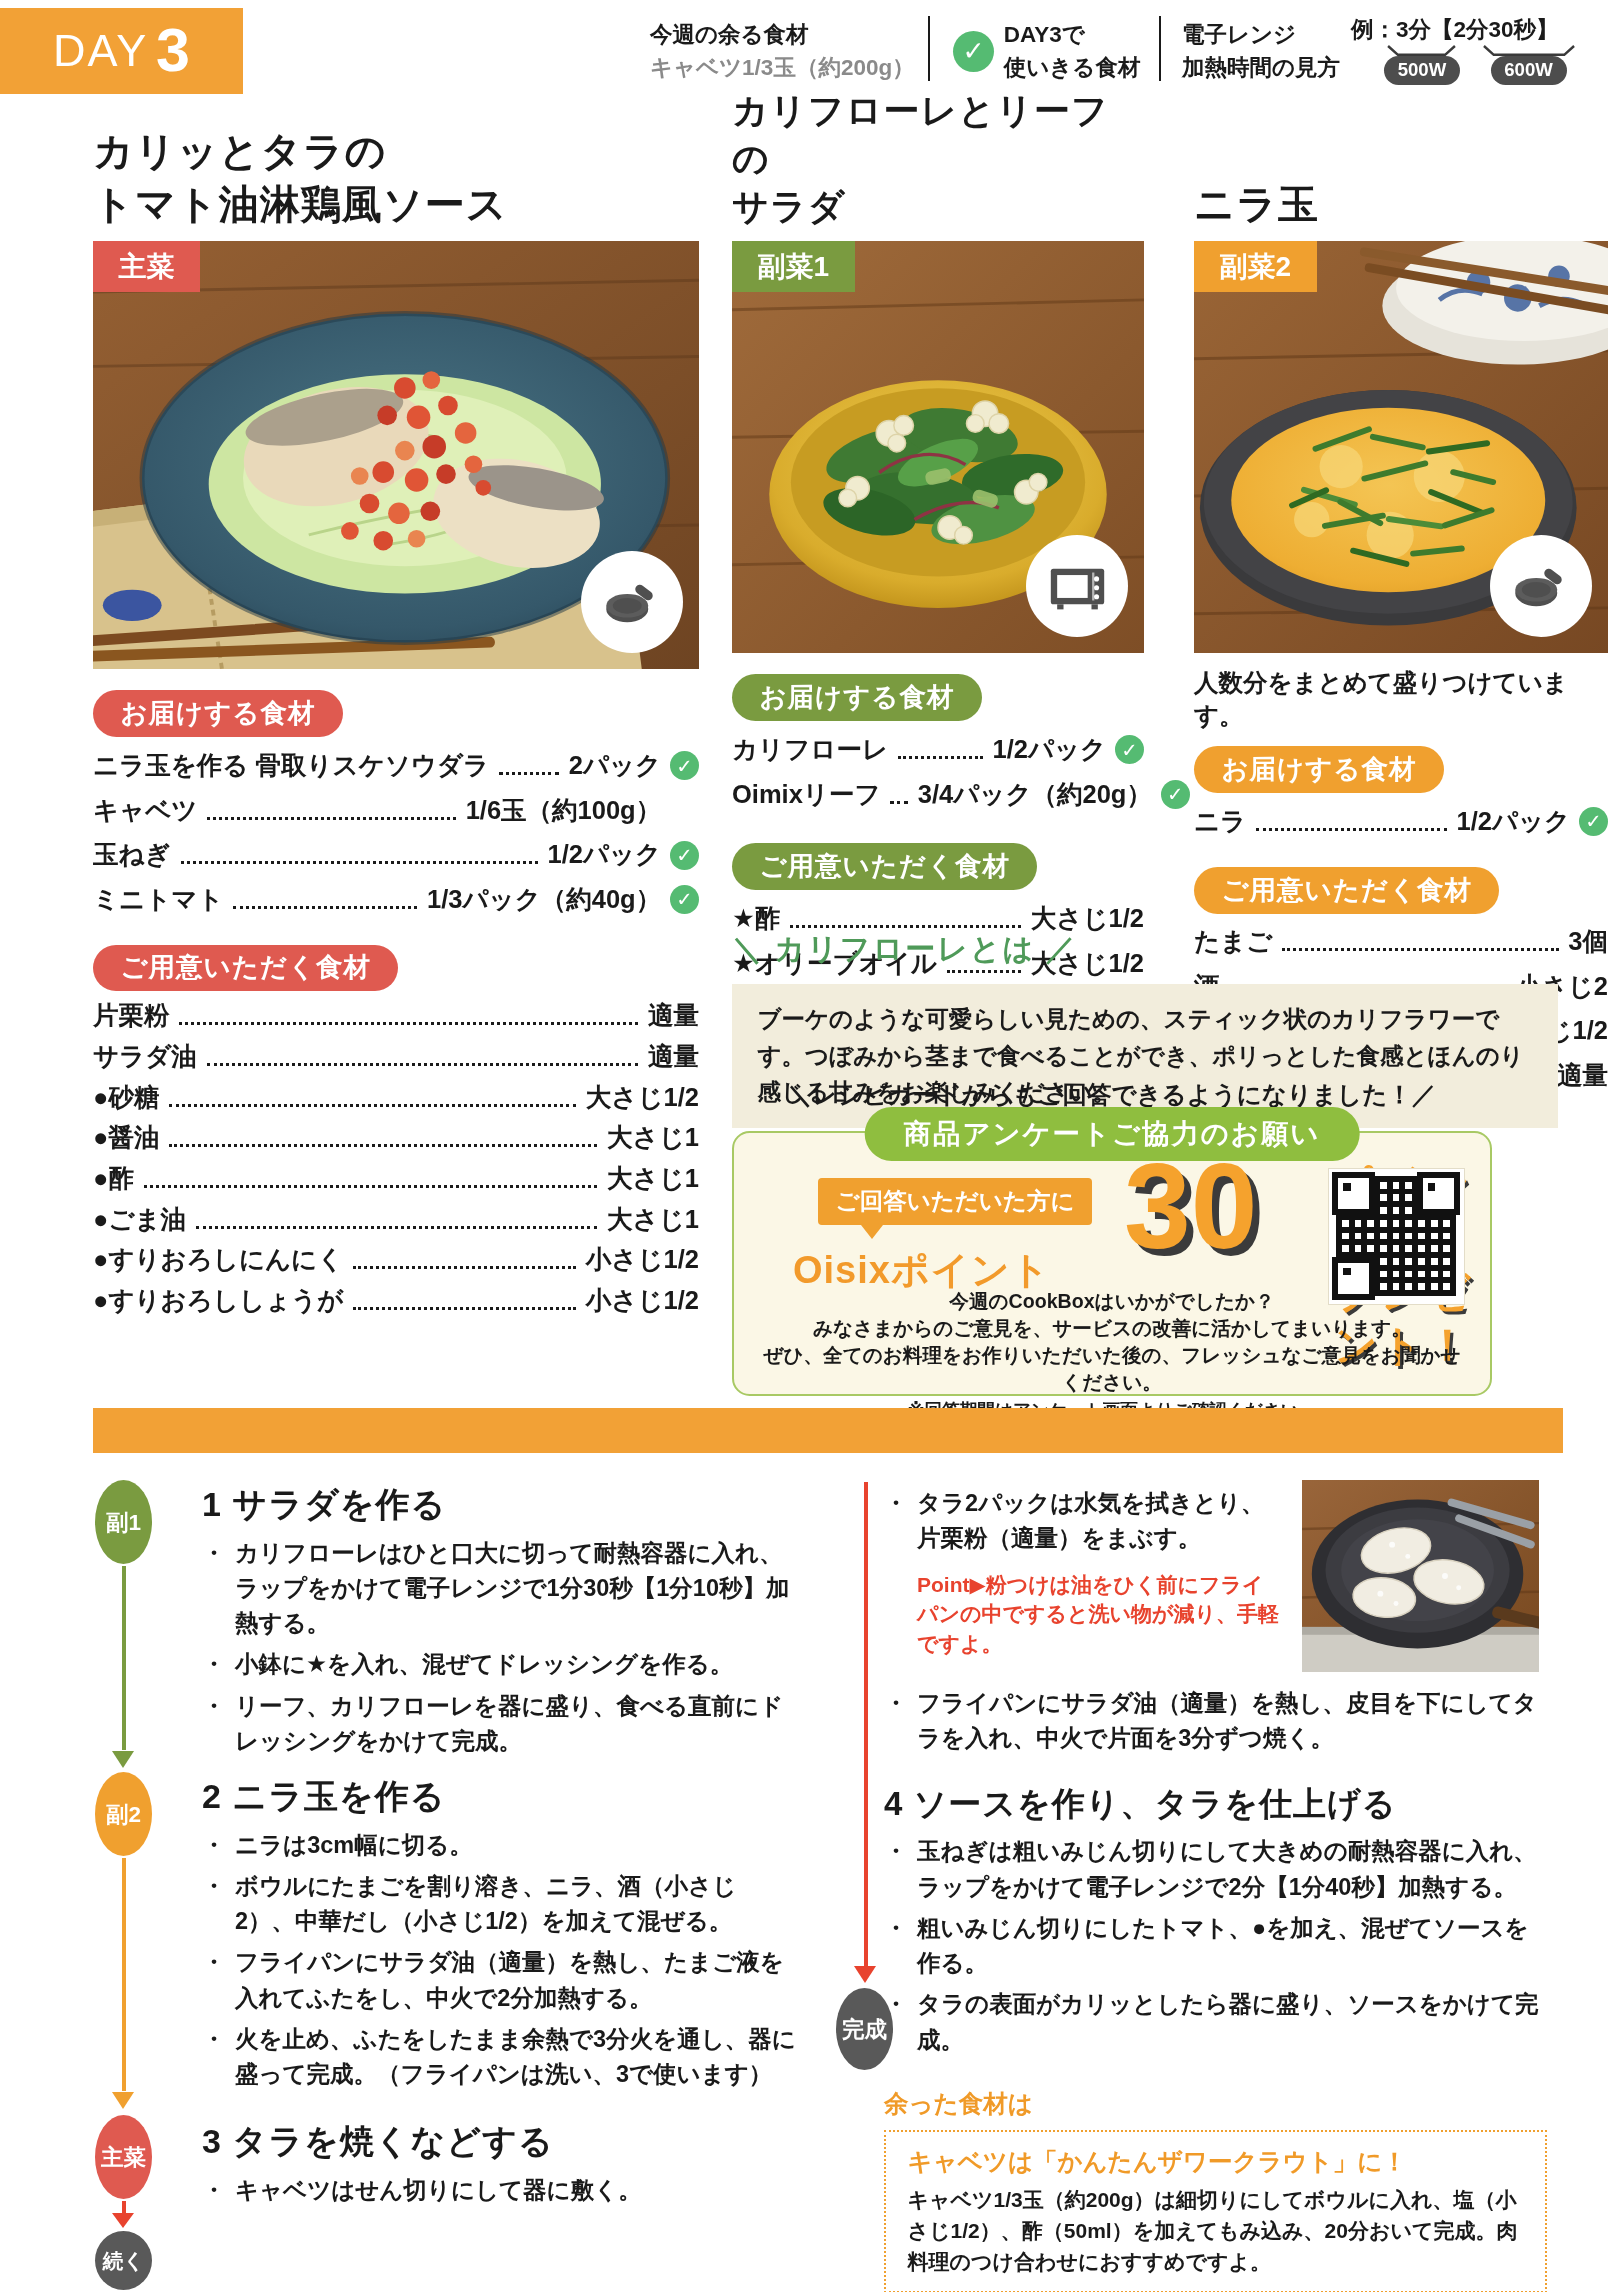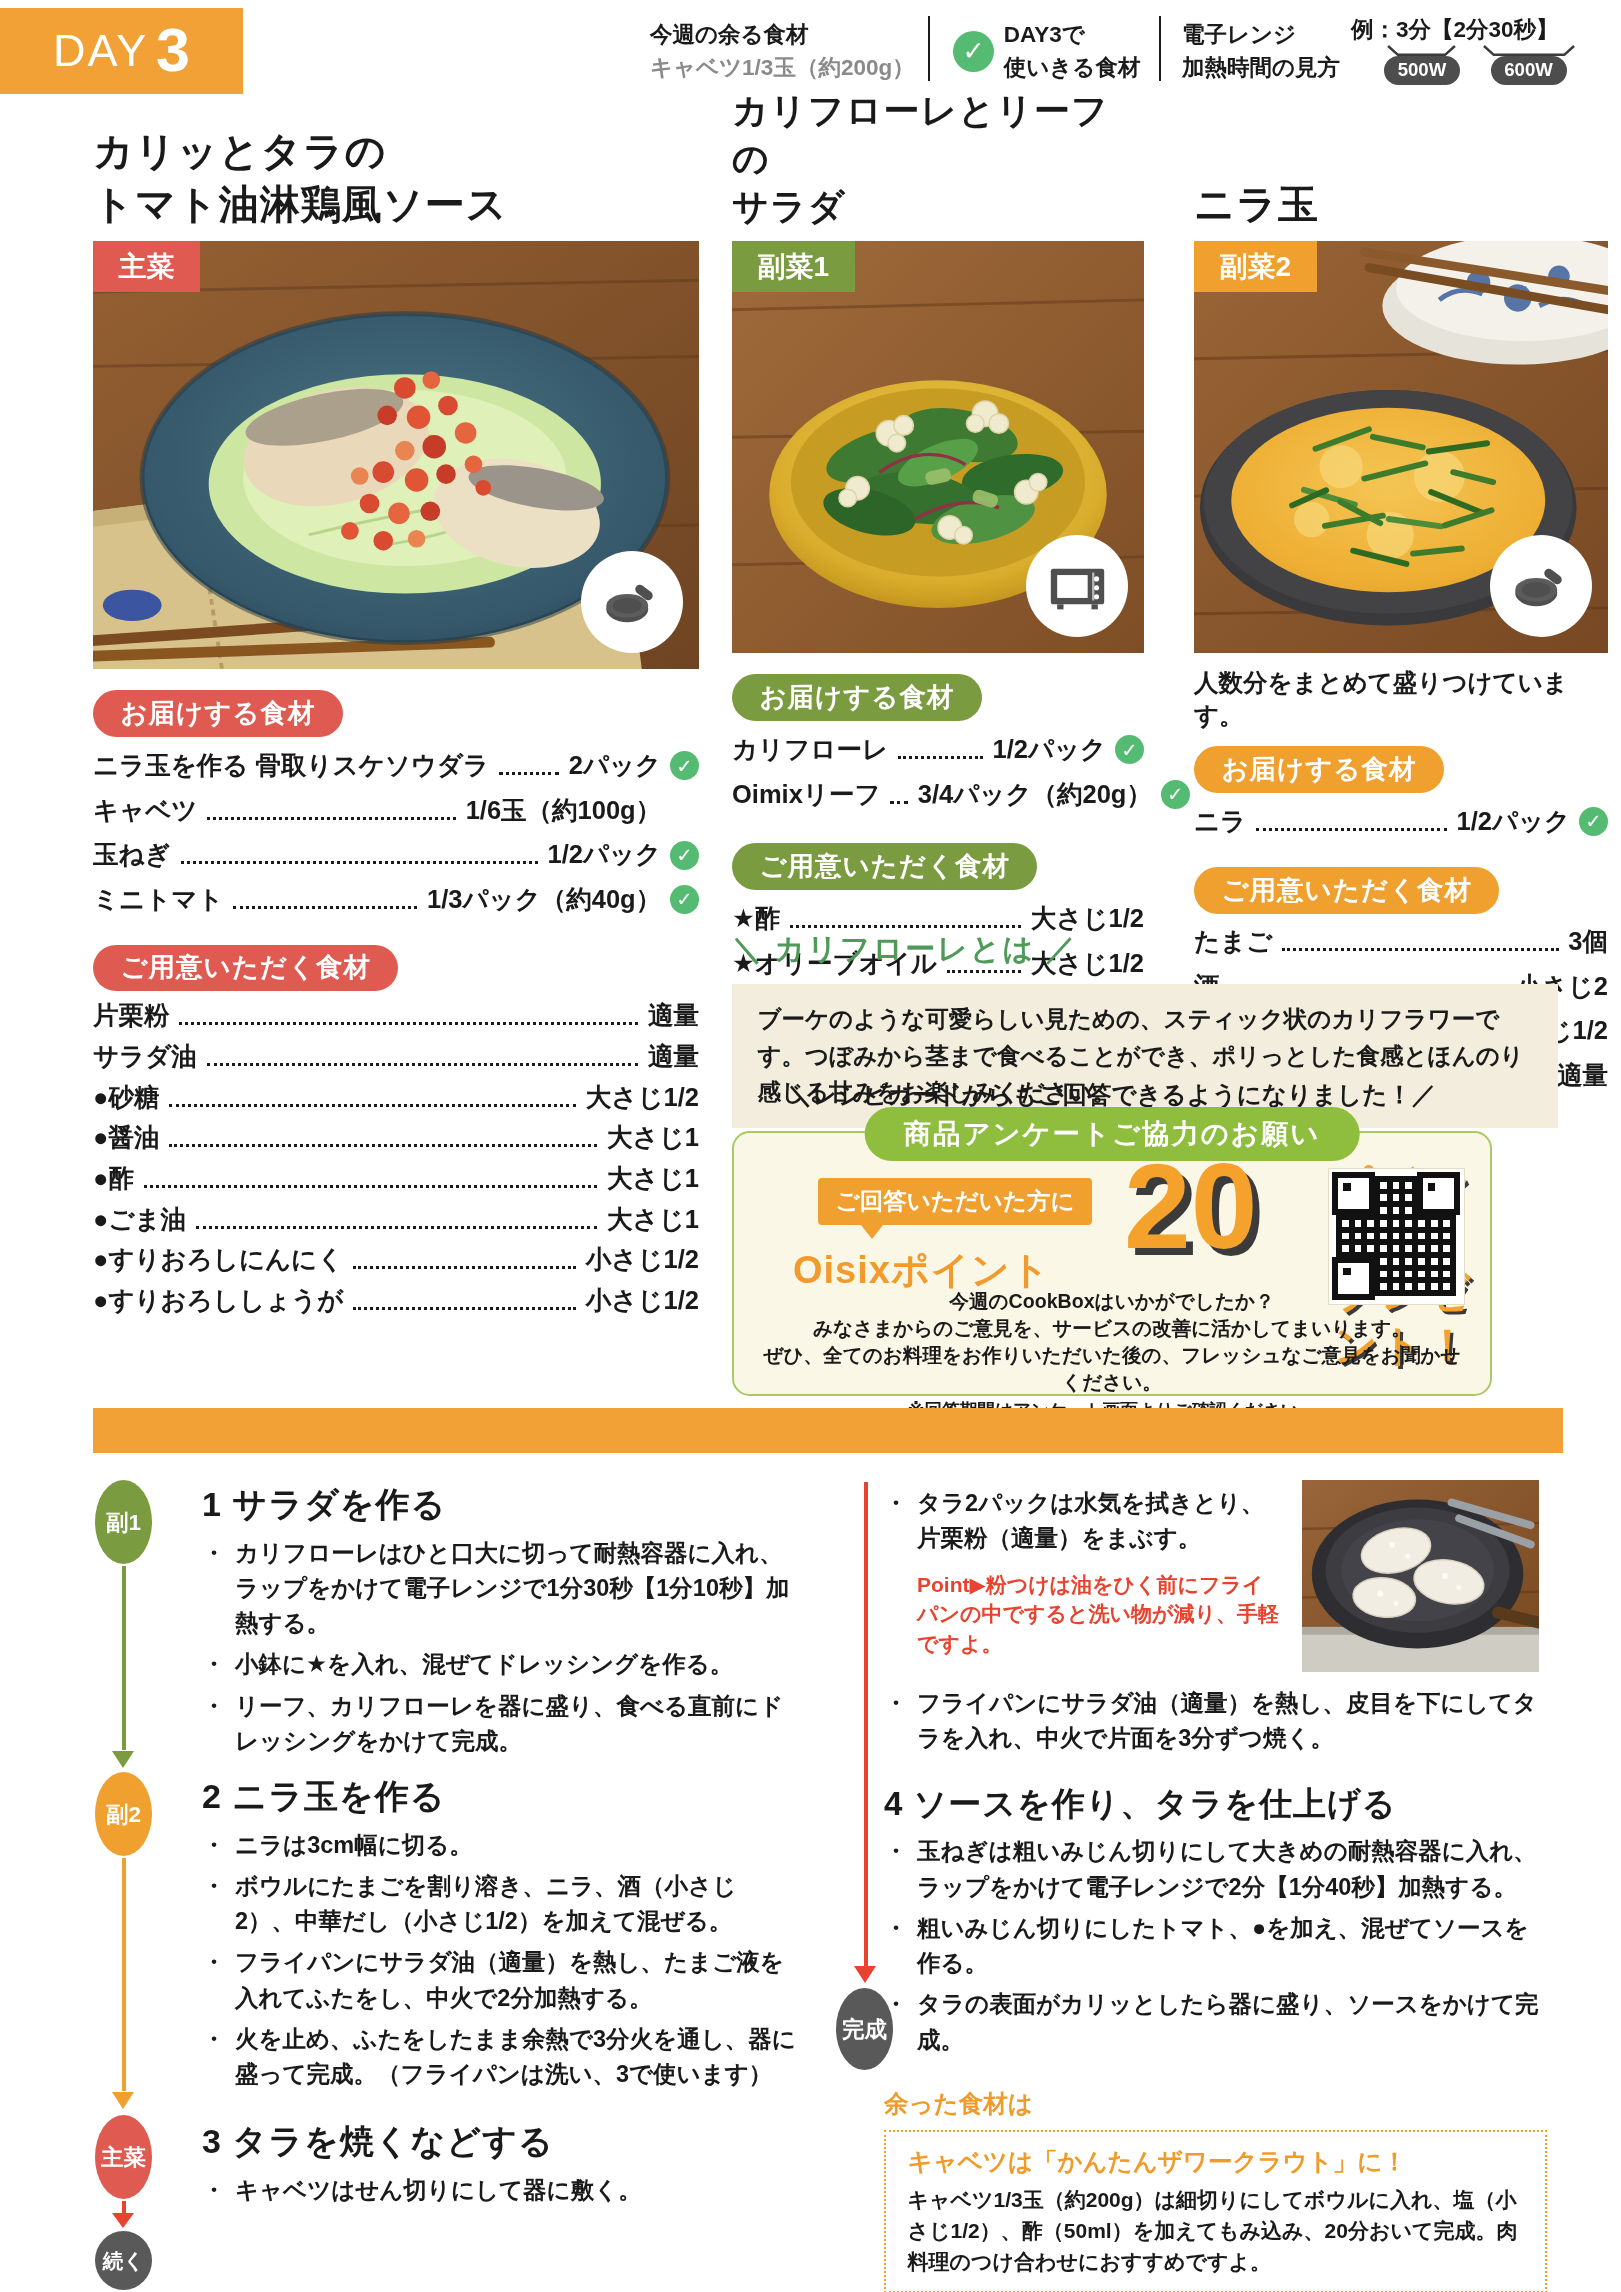--- a/index.html
+++ b/index.html
@@ -559,21 +559,21 @@
     <div class="cauli-h">＼ カリフローレとは ／</div>
     <div class="cauli-box">ブーケのような可愛らしい見ための、スティック状のカリフラワーです。つぼみから茎まで食べることができ、ポリっとした食感とほんのり感じる甘みをお楽しみください。</div>
   </div>
 
   <div class="survey">
     <div class="survey-callout">＼レシピカードからもご回答できるようになりました！／</div>
     <div class="survey-box">
       <div class="survey-head">商品アンケートご協力のお願い</div>
       <div class="survey-badge">ご回答いただいた方に</div>
       <div class="survey-oisix">Oisixポイント</div>
-      <div class="survey-30">20</div>
+      <div class="survey-30">30</div>
       <div class="survey-units">
         <div>ポイント</div>
         <div>プレゼント！</div>
       </div>
       <div class="qr">
         <div class="qr-inner"></div>
         <div class="finder f-tl"></div>
           <div class="finder f-tr"></div>
           <div class="finder f-bl"></div>
       </div>

